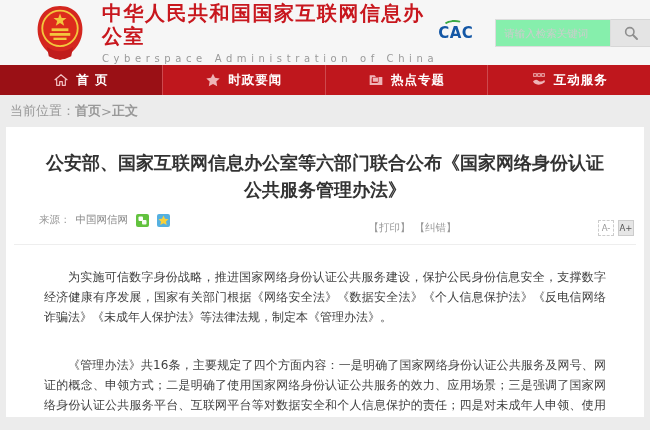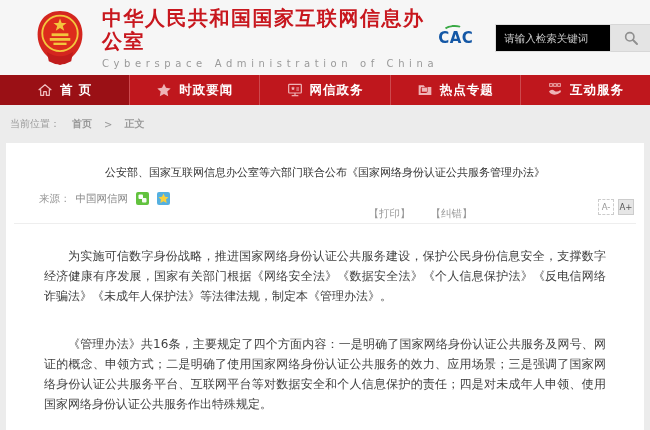--- a/index.html
+++ b/index.html
@@ -5,21 +5,21 @@
   * { margin:0; padding:0; box-sizing:border-box; }
   html,body { width:650px; height:430px; overflow:hidden; }
   body {
     font-family:"DejaVu Sans","Liberation Sans",sans-serif;
     background:#ececec;
     position:relative;
   }
 
   
   .header {
-    height:75px; background:#f6f6f6;
+    height:65px; background:#f6f6f6;
     display:flex; align-items:center; padding:0 22px 0 32px;
   }
   .emblem { width:56px; height:58px; flex:0 0 auto; }
   .brand { margin-left:14px; flex:1 1 auto; }
   .site-title {
     color:#c8171e; font-size:20px; font-weight:bold; letter-spacing:1.5px;
     line-height:1.15;
   }
   .site-subtitle {
     color:#9a9a9a; font-size:10px; letter-spacing:4.6px; margin-top:5px;
@@ -29,21 +29,21 @@
   .cac-logo {
     position:relative; margin-right:22px;
     color:#1457a5; font-weight:800; font-size:15px; letter-spacing:0.5px;
   }
   .cac-arc {
     position:absolute; left:5px; top:-4px; width:20px; height:10px;
     border:2px solid transparent; border-top:2.5px solid #3aa945;
     border-radius:50%; transform:rotate(-6deg);
   }
   .search-input {
-    width:116px; height:28px; border:1px solid #ddd; background:#000000;
+    width:116px; height:28px; border:1px solid #ddd; background:#86efac;
     font-size:10.5px; color:#666; padding:0 8px; outline:none;
     font-family:"DejaVu Sans","Liberation Sans",sans-serif;
   }
   .search-input::placeholder { color:#ccc; }
   .search-btn {
     width:40px; height:28px; background:#e4e4e4; border:1px solid #d7d7d7;
     border-left:none; display:flex; align-items:center; justify-content:center;
     cursor:pointer;
   }
 
@@ -53,45 +53,45 @@
     flex:1 1 0; display:flex; align-items:center; justify-content:center;
     gap:7px; color:#fff; font-size:12.5px; font-weight:bold;
     letter-spacing:1px; cursor:pointer; position:relative;
   }
   .nav-item + .nav-item { border-left:1px solid rgba(255,255,255,0.22); }
   .nav-item.active { background:#9a1015; }
   .nav-icon { width:16px; height:16px; display:block; }
 
   
   .breadcrumb {
-    height:38px; display:flex; align-items:center; padding:0 10px;
-    font-size:10px; color:#999; gap:12px; background:#ececec;
+    height:32px; display:flex; align-items:center; padding:0 10px;
+    font-size:13px; color:#999; gap:0; background:#ececec;
   }
   .breadcrumb a { color:#999; text-decoration:none; cursor:pointer;font-weight:bold; }
 
   
   .card {
     background:#fff; margin:0 6px; height:calc(430px - 85px - 30px - 25px);
     padding:0 8px; position:relative; overflow:hidden;
   }
   .article-title {
-    text-align:center; font-size:11px; font-weight:normal; color:#333;
+    text-align:center; font-size:18px; font-weight:bold; color:#333;
     padding:22px 30px 0 30px; line-height:1.5;
   }
   .meta-row {
     position:relative; height:20px; margin-top:17px;
     display:flex; align-items:center; font-size:10.5px; color:#999;
     border-bottom:1px solid #eee; padding-bottom:24px;
   }
   .meta-left { display:flex; align-items:center; gap:5px; }
   .meta-date { letter-spacing:0.5px; }
   .meta-source { margin-left:25px; }
   .meta-source-name { color:#888; }
   .meta-icon { width:13px; height:13px; border-radius:2px; display:inline-block; cursor:pointer; margin-left:3px; }
-  .meta-center { position:absolute; left:57%; top:8px; color:#999; display:flex; gap:20px; }
+  .meta-center { position:absolute; left:57%; top:1px; color:#999; display:flex; gap:4px; }
   .meta-center span { cursor:pointer; }
   .meta-right { position:absolute; right:2px; top:0; display:flex; gap:4px; }
   .font-btn {
     width:16px; height:16px; font-size:8.5px; color:#999;
     display:flex; align-items:center; justify-content:center; cursor:pointer;
   }
   .font-btn.minus { background:#fff; border:1px dashed #ccc; }
   .font-btn.plus  { background:#e6e6e6; border:1px solid #ccc; color:#555; }
 
   .article-body { padding:6px 30px 0 30px; }
@@ -138,31 +138,20 @@
     <svg class="nav-icon" viewBox="0 0 24 24">
       <path d="M12 4 L3 11.5 H5.5 V20 H10 V14.5 H14 V20 H18.5 V11.5 H21 Z" fill="none" stroke="#f2c0c2" stroke-width="1.8" stroke-linejoin="round"></path>
     </svg>
     <span>首 页</span>
   </div>
   <div class="nav-item">
     <svg class="nav-icon" viewBox="0 0 24 24">
       <polygon points="12,2.5 15,8.8 22,9.7 17,14.4 18.3,21.3 12,17.9 5.7,21.3 7,14.4 2,9.7 9,8.8" fill="#eeb4b6"></polygon>
     </svg>
     <span>时政要闻</span>
-  </div>
-  <div class="nav-item">
-    <svg class="nav-icon" viewBox="0 0 24 24">
-      <rect x="2.5" y="3.5" width="19" height="13" rx="1" fill="none" stroke="#eeb4b6" stroke-width="1.8"></rect>
-      <polygon points="9,6.5 9.9,8.4 12,8.7 10.5,10.1 10.9,12.2 9,11.2 7.1,12.2 7.5,10.1 6,8.7 8.1,8.4" fill="#eeb4b6"></polygon>
-      <line x1="14" y1="9" x2="18" y2="9" stroke="#eeb4b6" stroke-width="1.5"></line>
-      <line x1="14" y1="12" x2="18" y2="12" stroke="#eeb4b6" stroke-width="1.5"></line>
-      <line x1="12" y1="16.5" x2="12" y2="19.5" stroke="#eeb4b6" stroke-width="1.8"></line>
-      <line x1="7" y1="20.5" x2="17" y2="20.5" stroke="#eeb4b6" stroke-width="1.8"></line>
-    </svg>
-    <span>网信政务</span>
   </div>
   <div class="nav-item">
     <svg class="nav-icon" viewBox="0 0 24 24">
       <path d="M2.5 5 H10 L12 7.5 H21.5 V19.5 H2.5 Z" fill="#eeb4b6"></path>
       <rect x="5.5" y="9.5" width="9" height="7" fill="#bf171d"></rect>
       <rect x="7" y="8" width="9" height="7" fill="#eeb4b6" stroke="#bf171d" stroke-width="0.8"></rect>
     </svg>
     <span>热点专题</span>
   </div>
   <div class="nav-item">

